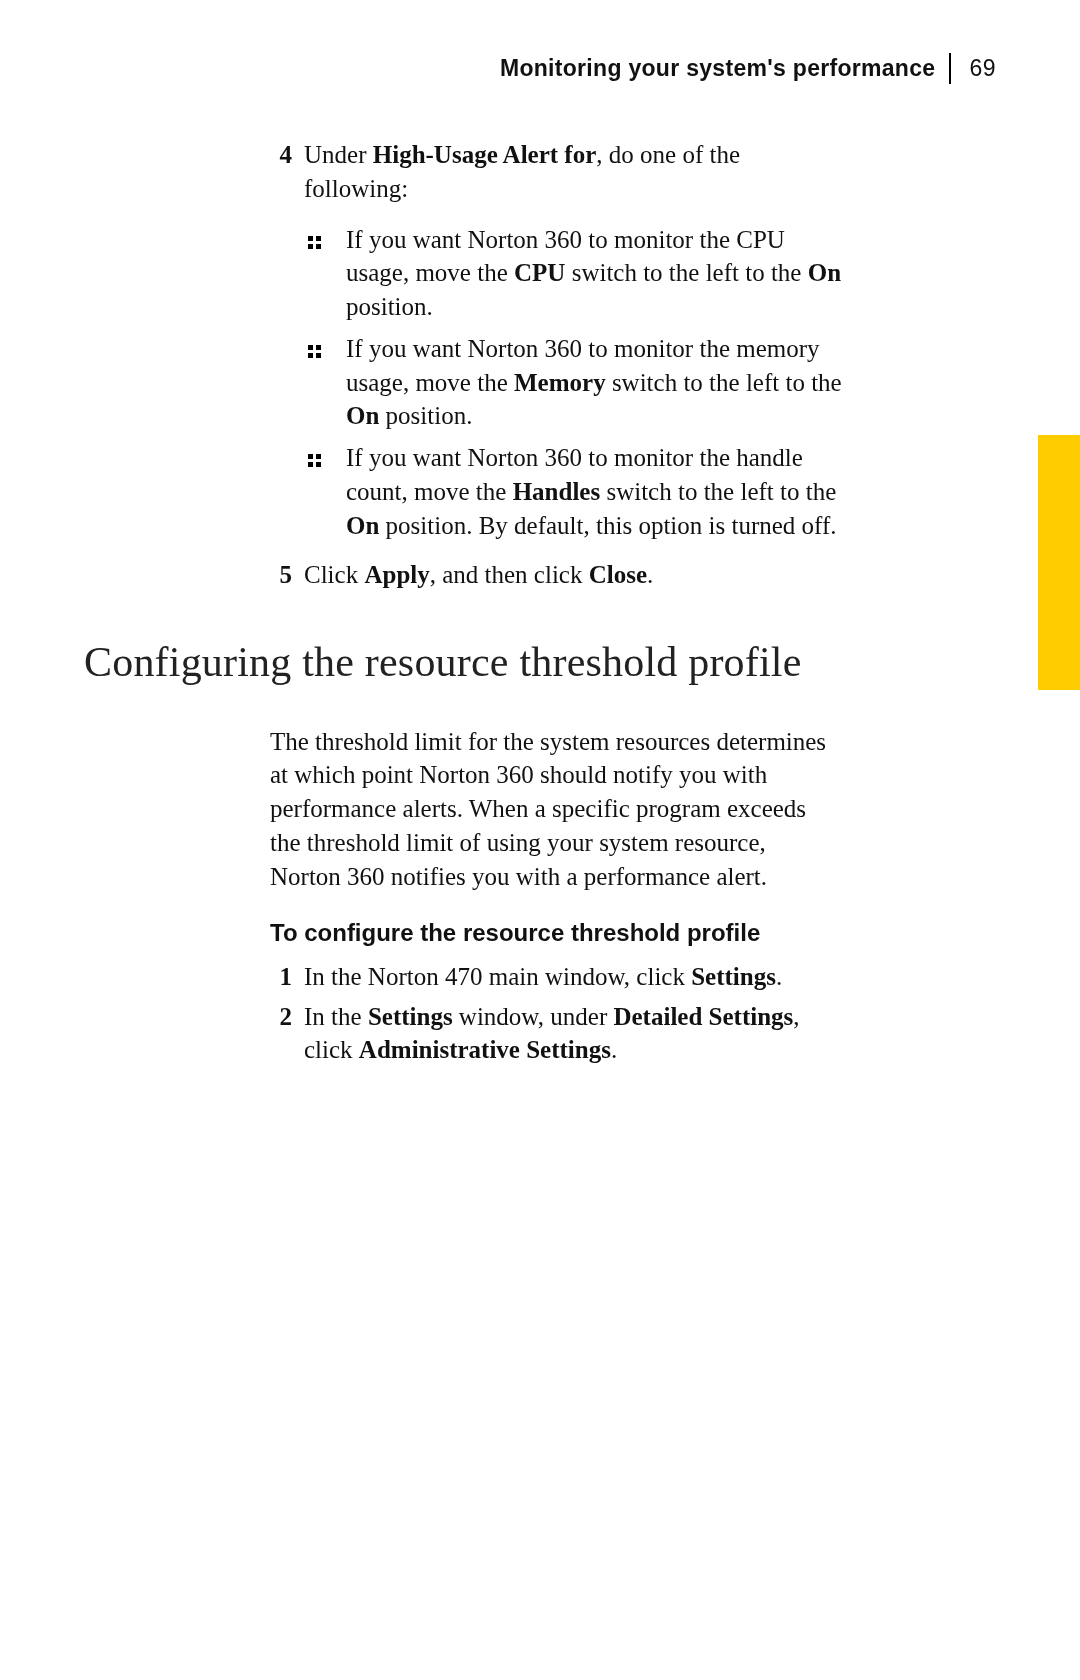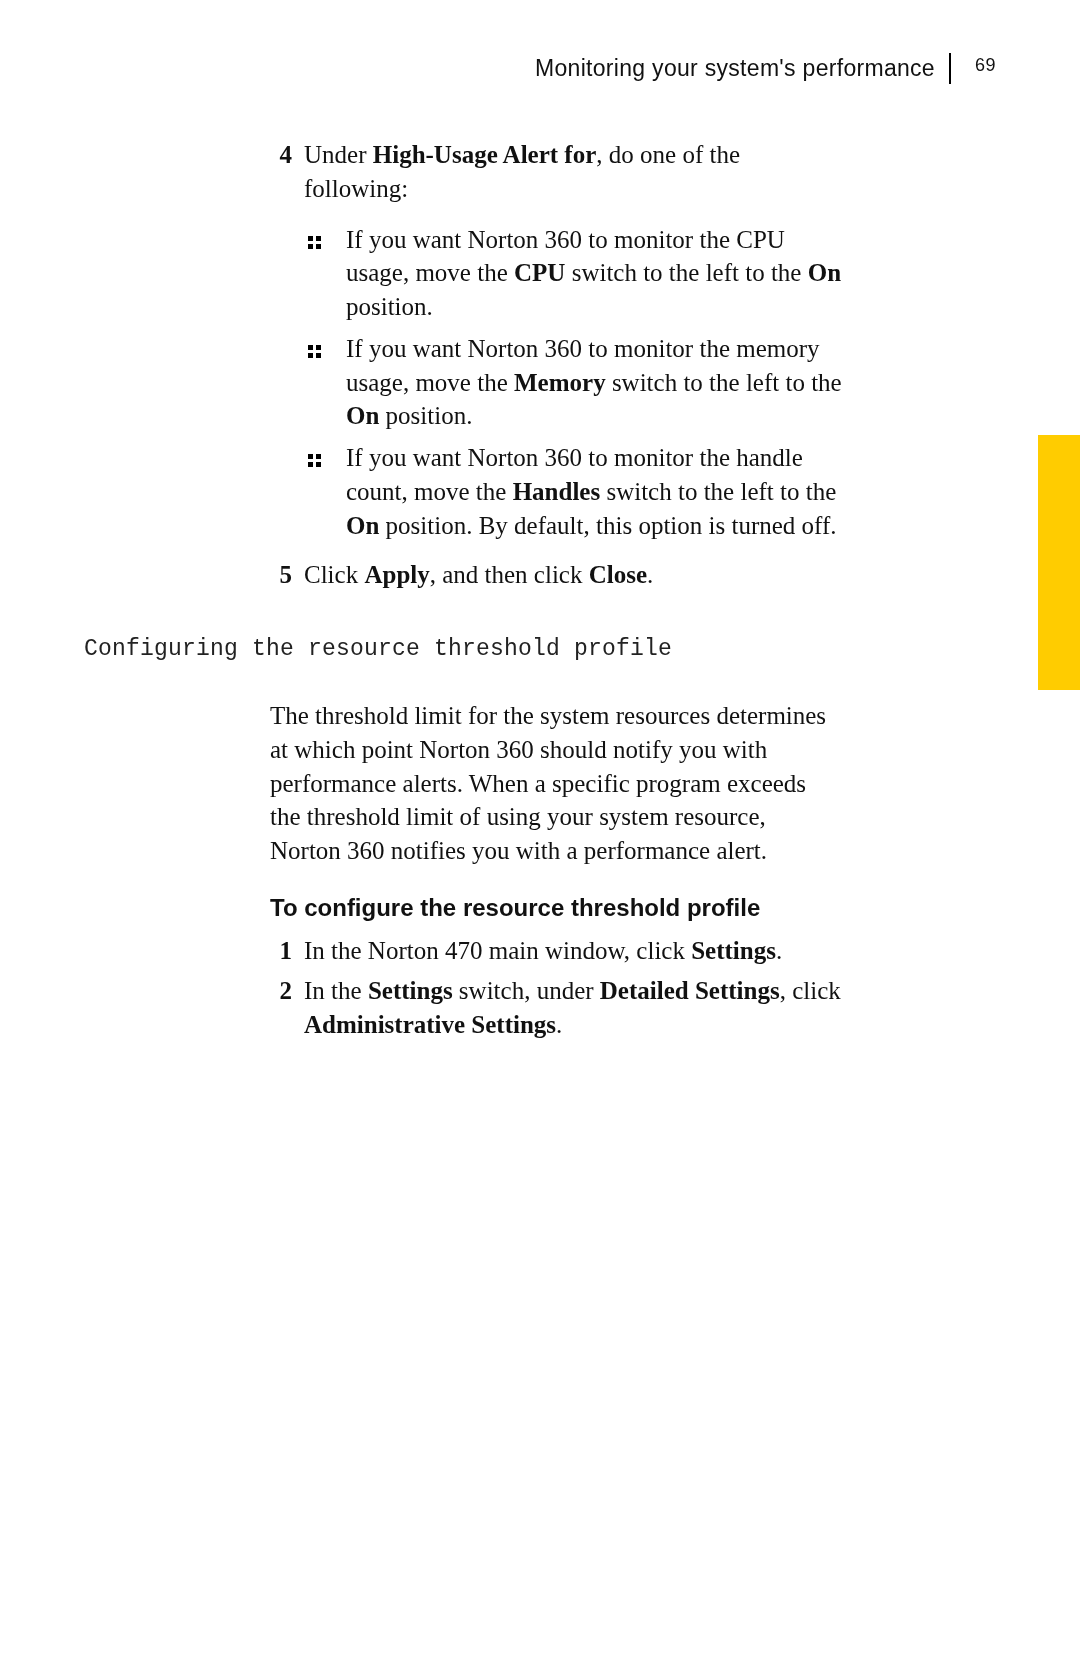--- a/index.html
+++ b/index.html
@@ -38,26 +38,26 @@
     justify-content: flex-end;
   }
   .rh-left {
     text-align: right;
     font-family: "Trebuchet MS", "Arial", sans-serif;
     font-size: 23px;
     line-height: 1.35;
     padding-right: 14px;
     border-right: 2px solid #000;
   }
-  .rh-top { font-weight: 400; letter-spacing: 0.3px; }
+  .rh-top { font-weight: 700; letter-spacing: 0.3px; }
   .rh-bottom { font-weight: 700; }
   .rh-num {
     font-family: "Trebuchet MS", "Arial", sans-serif;
-    font-size: 18px;
-    padding-left: 24px;
+    font-size: 23px;
+    padding-left: 18px;
     font-weight: 400;
     letter-spacing: 0.5px;
   }
 
   
   .body-col {
     margin-left: 186px;
     width: 572px;
   }
   .sep-top { height: 54px; }
@@ -87,23 +87,23 @@
     background: #000;
   }
   .bicon .d1 { left: 0; top: 0; }
   .bicon .d2 { left: 8px; top: 0; }
   .bicon .d3 { left: 0; top: 8px; }
   .bicon .d4 { left: 8px; top: 8px; }
 
   .gap1 { height: 8px; }
 
   h2.section {
-    font-family: Liberation Mono, monospace;
+    font-family: Liberation Serif, serif;
     font-weight: 400;
-    font-size: 23px;
+    font-size: 42px;
     color: #222;
     margin: 42px 0 0 0;
     letter-spacing: 0.2px;
   }
 
   .para {
     margin-top: 34px;
   }
 
   .task-head {
@@ -178,18 +178,18 @@
       <div class="num-content">
         <span>In the Norton 470 main window, click </span><b>Settings</b><span>.</span>
       </div>
     </div>
 
     <div style="height:6px;"></div>
 
     <div class="num-block">
       <div class="num">2</div>
       <div class="num-content">
-        <span>In the </span><b>Settings</b><span> switch, under </span><b>Detailed Settings</b><span>, click </span><b>Administrative Settings</b><span>.</span>
+        <span>In the </span><b>Settings</b><span> window, under </span><b>Detailed Settings</b><span>, click </span><b>Administrative Settings</b><span>.</span>
       </div>
     </div>
   </div>
 
 </div>
 
 </body></html>

